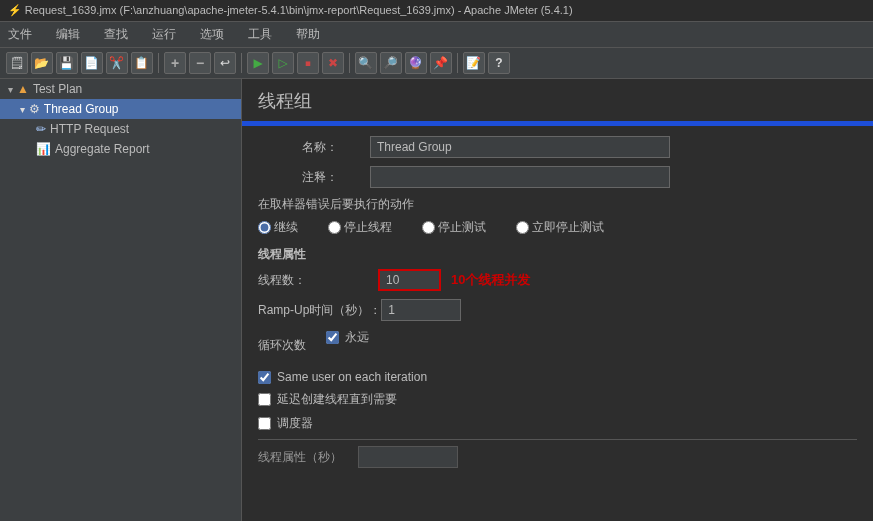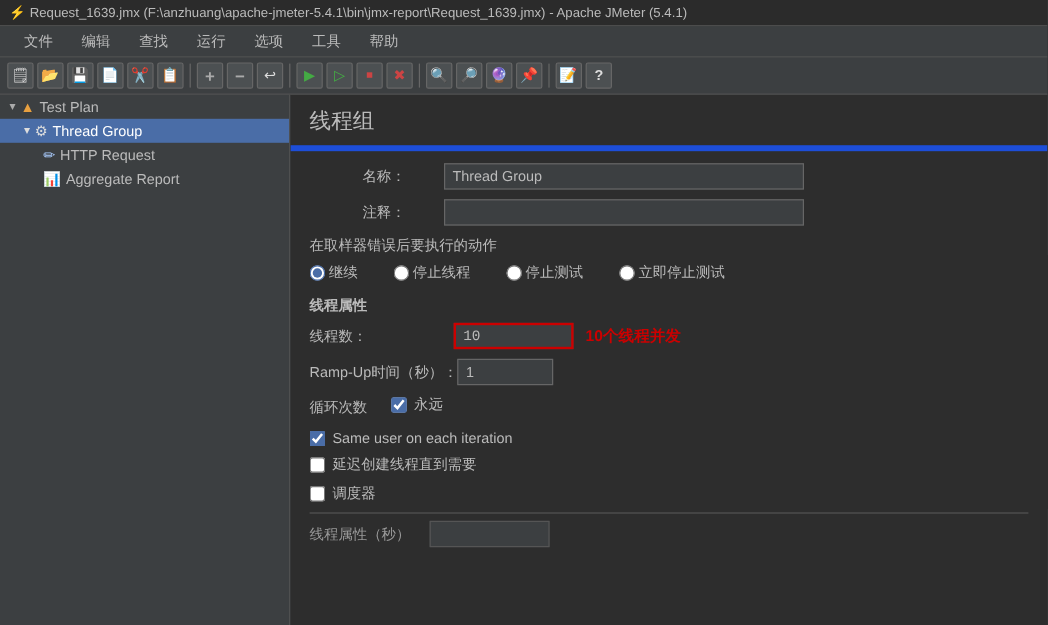--- a/index.html
+++ b/index.html
@@ -2,21 +2,21 @@
 <html><head>
   <meta charset="utf-8">
   <style>
     * { box-sizing: border-box; margin: 0; padding: 0; }
     body { font-family: 'Microsoft YaHei', 'SimHei', Arial, sans-serif; font-size: 12px; background: #3c3f41; color: #bbbbbb; width: 873px; height: 521px; overflow: hidden; }
 
     
     #title-bar { background: #2b2b2b; color: #bbbbbb; padding: 4px 8px; font-size: 11px; border-bottom: 1px solid #555; }
 
     
-    #menu-bar { background: #3c3f41; padding: 2px 16px; display: flex; gap: 16px; border-bottom: 1px solid #555; }
+    #menu-bar { background: #3c3f41; padding: 2px 4px; display: flex; gap: 16px; border-bottom: 1px solid #555; }
     .menu-item { color: #bbbbbb; cursor: pointer; padding: 2px 4px; font-size: 12px; }
 
     
     #toolbar { background: #3c3f41; padding: 4px 6px; display: flex; align-items: center; gap: 3px; border-bottom: 1px solid #555; }
     .tb-btn { width: 22px; height: 22px; background: #4c5052; border: 1px solid #666; border-radius: 2px; cursor: pointer; display: inline-flex; align-items: center; justify-content: center; font-size: 12px; color: #ddd; }
     .tb-sep { width: 1px; height: 20px; background: #666; margin: 0 2px; }
 
     
     #main { display: flex; height: calc(521px - 76px); }
 
@@ -42,21 +42,21 @@
     
     .subsection-label { color: #bbbbbb; font-size: 12px; margin-bottom: 6px; margin-top: 4px; }
     .radio-group { display: flex; align-items: center; gap: 30px; flex-wrap: wrap; margin-bottom: 10px; }
     .radio-item { display: flex; align-items: center; gap: 3px; cursor: pointer; font-size: 12px; color: #bbbbbb; }
     .radio-item input[type=radio] { accent-color: #4a6da7; cursor: pointer; }
 
     
     .thread-props-label { color: #bbbbbb; font-size: 12px; margin-bottom: 6px; margin-top: 4px; font-weight: bold; }
     .prop-row { display: flex; align-items: center; margin-bottom: 8px; }
     .prop-label { color: #bbbbbb; font-size: 12px; min-width: 120px; }
-    .prop-input { background: #3c3f41; border: 2px solid #cc0000; color: #bbbbbb; padding: 2px 6px; font-size: 12px; height: 22px; width: 100px; font-family: Liberation Mono, monospace; }
+    .prop-input { background: #3c3f41; border: 2px solid #cc0000; color: #bbbbbb; padding: 2px 6px; font-size: 12px; height: 22px; width: 63px; }
     .prop-input-normal { background: #3c3f41; border: 1px solid #666; color: #bbbbbb; padding: 2px 6px; font-size: 12px; height: 22px; width: 80px; }
     .prop-hint { color: #cc0000; font-size: 13px; margin-left: 10px; font-weight: bold; }
 
     
     .checkbox-item { display: flex; align-items: center; gap: 6px; cursor: pointer; font-size: 12px; color: #bbbbbb; margin-bottom: 7px; }
     .checkbox-item input[type=checkbox] { accent-color: #4a6da7; cursor: pointer; width: 13px; height: 13px; }
 
     
     .loop-row { display: flex; align-items: center; gap: 8px; margin-bottom: 8px; }
     .loop-label { color: #bbbbbb; font-size: 12px; min-width: 60px; }
@@ -186,21 +186,21 @@
           <span class="prop-hint">10个线程并发</span>
         </div>
 
         <div class="prop-row">
           <span class="prop-label">Ramp-Up时间（秒）：</span>
           <input class="prop-input-normal" type="text" value="1" style="">
         </div>
 
         <div class="loop-row">
           <span class="loop-label">循环次数</span>
-          <label class="checkbox-item" style="margin-bottom:4px;">
+          <label class="checkbox-item" style="margin-bottom:16px;">
             <input type="checkbox" checked="" style="">
             <span>永远</span>
           </label>
         </div>
       </div>
 
       <label class="checkbox-item">
         <input type="checkbox" checked="" style="">
         <span>Same user on each iteration</span>
       </label>

